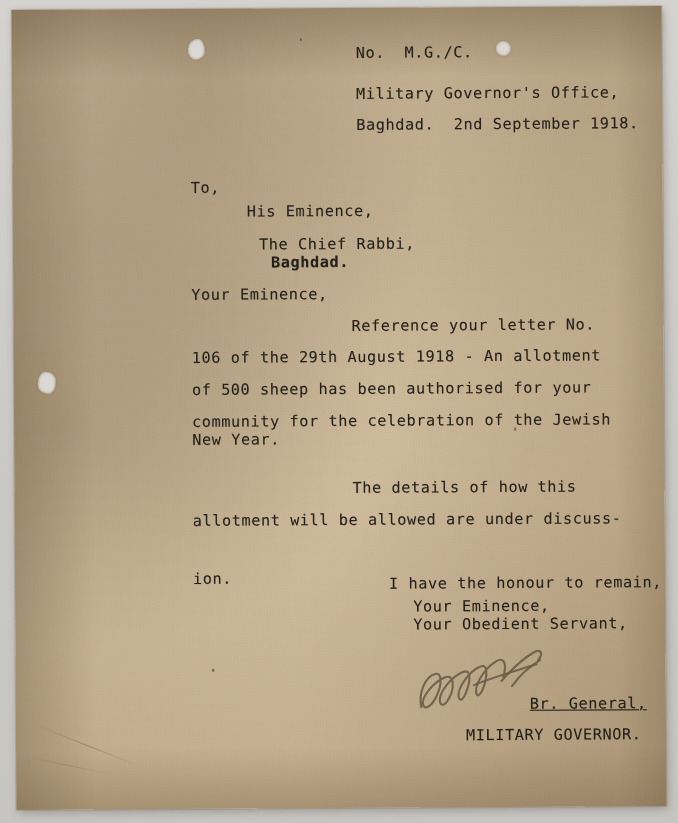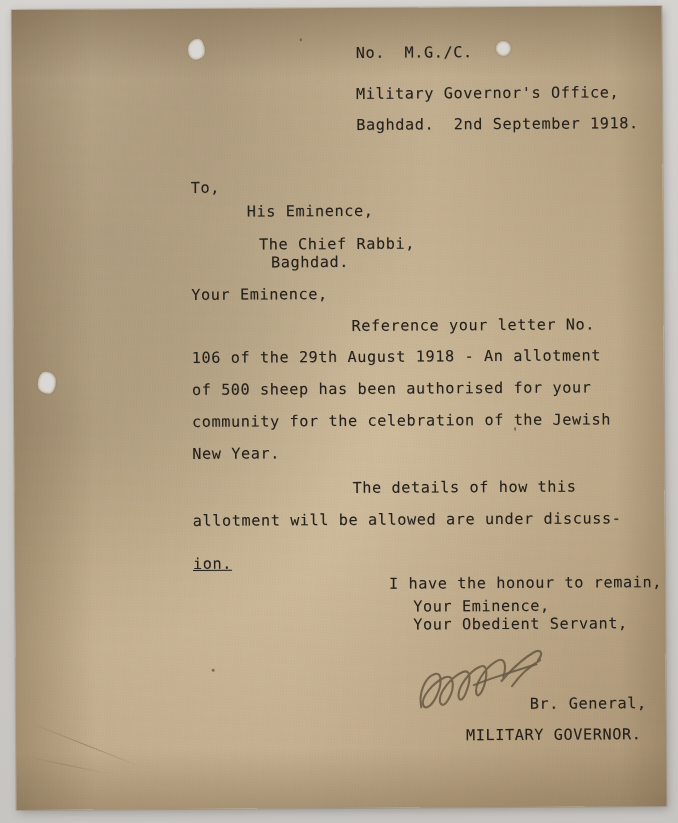--- a/index.html
+++ b/index.html
@@ -179,39 +179,39 @@
   <div class="typed">
 
     <div class="line" style="left:358px; top:46px;">No.  M.G./C.</div>
     <div class="line" style="left:358px; top:87px;">Military Governor's Office,</div>
     <div class="line" style="left:358px; top:118px;">Baghdad.  2nd September 1918.</div>
 
     <div class="line" style="left:192px; top:180px;text-align:right;">To,</div>
 
     <div class="line" style="left:248px; top:204px;">His Eminence,</div>
     <div class="line" style="left:260px; top:237px;">The Chief Rabbi,</div>
-    <div class="line" style="left:272px; top:255px;">Baghdad.</div>
+    <div class="line" style="left:272px; top:255px;font-weight:bold;">Baghdad.</div>
 
     <div class="line" style="left:192px; top:287px;">Your Eminence,</div>
 
     <div class="line" style="left:352px; top:319px;">Reference your letter No.</div>
     <div class="line" style="left:192px; top:350px;">106 of the 29th August 1918 - An allotment</div>
     <div class="line" style="left:192px; top:382px;">of 500 sheep has been authorised for your</div>
     <div class="line" style="left:192px; top:414px;">community for the celebration of the Jewish</div>
-    <div class="line" style="left:192px; top:446px;text-align:center;">New Year.</div>
+    <div class="line" style="left:192px; top:432px;text-align:center;">New Year.</div>
 
     <div class="line" style="left:352px; top:481px;">The details of how this</div>
     <div class="line" style="left:192px; top:513px;">allotment will be allowed are under discuss-</div>
-    <div class="line" style="left:192px; top:556px;text-decoration:underline;">ion.</div>
+    <div class="line" style="left:192px; top:571px;">ion.</div>
 
     <div class="line" style="left:388px; top:577px;">I have the honour to remain,</div>
     <div class="line" style="left:412px; top:600px;">Your Eminence,</div>
     <div class="line" style="left:412px; top:618px;">Your Obedient Servant,</div>
 
-    <div class="line" style="left:528px; top:698px;">Br. General,</div>
+    <div class="line" style="left:528px; top:698px;text-decoration:underline;">Br. General,</div>
     <div class="line" style="left:464px; top:729px;">MILITARY GOVERNOR.</div>
 
     <div class="signature">
       <svg class="sig-svg" viewBox="0 0 180 70" width="180" height="70" aria-hidden="true">
         <path d="M8,54 C6,40 14,24 24,22 C32,20 30,34 24,44 C19,53 12,58 10,52 C8,44 22,30 34,26 C44,23 42,38 37,46 C33,53 28,56 27,50 C26,41 40,26 52,22 C62,19 58,34 54,42 C51,49 47,52 46,47 C45,38 58,22 70,18 C78,15 76,28 72,38 C69,45 65,49 64,45 C62,36 74,20 86,14 C96,9 96,20 92,30"></path>
         <path d="M90,34 C100,24 112,14 124,8 C132,4 134,10 128,16"></path>
         <path d="M62,36 C80,30 100,26 126,20"></path>
         <path d="M100,40 C108,30 118,22 130,16"></path>
       </svg>
     </div>

